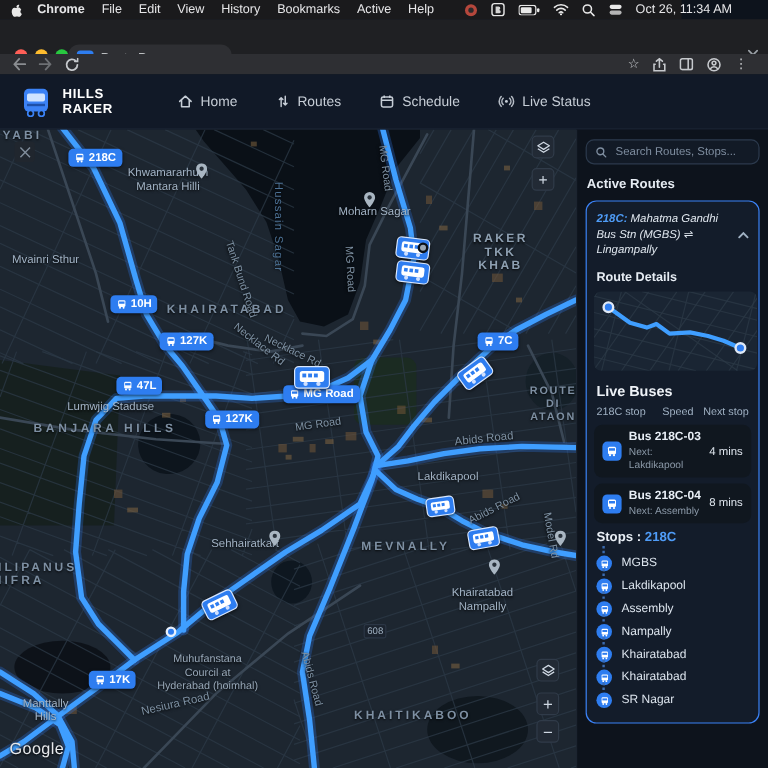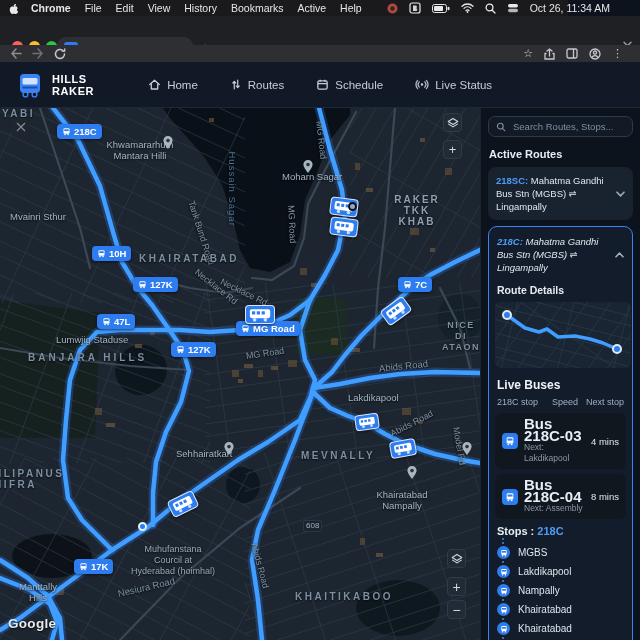--- a/index.html
+++ b/index.html
@@ -60,21 +60,21 @@
   .two{text-align:center;line-height:11px;position:absolute;text-shadow:0 1px 2px rgba(0,0,0,.85);}
   .two span{display:block;}
 
   .badge{position:absolute;display:flex;align-items:center;gap:3px;background:#2e7df0;border-radius:4px;padding:2px 5px;color:#fff;font-size:9.5px;font-weight:bold;box-shadow:0 1px 3px rgba(0,0,0,.6);white-space:nowrap;}
   .veh{position:absolute;background:#2e7df0;border:1px solid rgba(235,243,255,.9);border-radius:4px;padding:1px 2px;display:flex;align-items:center;box-shadow:0 1px 3px rgba(0,0,0,.6);}
   .pin{position:absolute;}
   .mkr{position:absolute;border-radius:50%;}
 
   .mapbtn{position:absolute;width:19px;height:19px;background:#222a35;border:1px solid #303b49;border-radius:4px;color:#cfd8e3;display:flex;align-items:center;justify-content:center;font-size:13px;}
   #chip608{position:absolute;font-size:8px;color:#9fb0c0;background:#1b232e;border:1px solid #2b3645;border-radius:2px;padding:0 2px;line-height:10px;}
-  #gl{position:absolute;left:8px;top:508px;color:#e8eaed;font-size:13.5px;letter-spacing:.3px;text-shadow:0 1px 2px #000;font-weight:bold;}
+  #gl{position:absolute;left:8px;top:508px;color:#e8eaed;font-size:13.5px;letter-spacing:.3px;text-shadow:0 1px 2px #000;}
   #attr{position:absolute;left:253px;top:520px;width:227px;height:12px;display:flex;font-size:7.5px;color:#b9c2cc;}
   #attr .a1{background:rgba(15,18,24,.88);padding:1px 5px;white-space:nowrap;}
   #attr .a2{background:rgba(28,33,41,.92);padding:1px 6px;margin-left:2px;white-space:nowrap;}
   #mapchip{position:absolute;left:12px;top:10px;width:17px;height:17px;background:#20262e;border-radius:3px;display:flex;align-items:center;justify-content:center;}
 
   
   #sidebar{position:absolute;left:480px;top:108px;width:160px;height:532px;background:#0d131c;border-left:1px solid #1c2430;padding:8px 7px;color:#dfe6ee;}
   #sb-search{display:flex;align-items:center;gap:5px;height:21px;border:1px solid #2c3a4d;background:#121a26;border-radius:7px;padding:0 7px;margin-bottom:11px;}
   #sb-search input{background:transparent;border:0;outline:0;color:#c7d2de;font-size:9.5px;width:110px;}
   #sb-search input::placeholder{color:#7f8ea0;}
@@ -87,21 +87,21 @@
   #card2 .hdr{display:flex;align-items:center;padding:1px 2px 8px;font-style:italic;}
   #card2 .hdr .txt{flex:1;font-size:9.5px;line-height:13px;}
   .sub-h{font-size:10.5px;font-weight:bold;color:#e6ecf3;margin:2px 2px 6px;}
   #minimap{position:relative;width:136px;height:66px;background:#1a2533;border-radius:6px;overflow:hidden;margin:0 0 10px;}
   #lb-title{font-size:12px;font-weight:bold;color:#eef2f7;margin:2px 2px 5px;}
   #lb-cols{display:flex;font-size:9px;color:#9fb0c2;margin:0 2px 6px;}
   #lb-cols .f{flex:1;}
   #lb-cols .c2{margin-right:8px;}
   .buscard{background:#10171f;border-radius:7px;padding:5px 7px;display:flex;align-items:center;margin-bottom:5px;}
   .buscard .bic{flex:none;width:16px;height:16px;background:#2e7df0;border-radius:4px;display:flex;align-items:center;justify-content:center;margin-right:6px;}
-  .buscard .bt1{font-size:15px;font-weight:bold;color:#e8eef5;line-height:12px;}
+  .buscard .bt1{font-size:10px;font-weight:bold;color:#e8eef5;line-height:12px;}
   .buscard .bt2{font-size:8.5px;color:#8b99a8;line-height:11px;}
   .buscard .eta{margin-left:auto;font-size:9.5px;color:#dfe6ee;white-space:nowrap;}
   #stops-h{font-size:11px;font-weight:bold;margin:6px 2px 6px;color:#e8eef5;}
   #stops-h .rt{color:#4f9cf7;}
   .stop{position:relative;display:flex;align-items:center;height:19px;padding-left:2px;}
   .stop .sic{flex:none;width:13px;height:13px;border-radius:50%;background:#2e7df0;display:flex;align-items:center;justify-content:center;margin-right:8px;}
   .stop span{font-size:10px;color:#dce4ed;}
   .stop:not(:first-child)::before{content:"";position:absolute;left:7px;top:-5px;height:6px;border-left:2px dotted #3b6bb0;}
   svg{display:block;}
 </style>
@@ -377,21 +377,21 @@
     <span class="ml road" style="left:291px;top:92px;transform:rotate(87deg)">MG Road</span>
     <span class="ml road" style="left:246px;top:243px;transform:rotate(-8deg)">MG Road</span>
     <span class="ml area" style="left:28px;top:244px;letter-spacing:3px">BANJARA HILLS</span>
     <span class="ml poi" style="left:56px;top:226px">Lumwjig Staduse</span>
     <span class="ml road" style="left:379px;top:255px;transform:rotate(-6deg);font-size:9.5px">Abids Road</span>
     <span class="ml poi" style="left:348px;top:284px">Lakdikapool</span>
     <span class="ml road" style="left:391px;top:321px;transform:rotate(-27deg)">Abids Road</span>
     <span class="ml road" style="left:254px;top:430px;transform:rotate(75deg)">Abids Road</span>
     <span class="ml road" style="left:456px;top:314px;transform:rotate(80deg)">Model Rd</span>
     <div class="two area" style="left:440px;top:212px;width:42px;font-size:9px;letter-spacing:1.5px">
-        <span>NICE DI</span>
+        <span>ROUTE DI</span>
         <span>ATAON</span>
       </div>
     <span class="ml poi" style="left:176px;top:340px">Sehhairatkart</span>
     <span class="ml area" style="left:301px;top:342px">MEVNALLY</span>
     <div class="two poi" style="left:372px;top:381px;width:60px;font-size:9.5px">
         <span>Khairatabad</span>
         <span>Nampally</span>
       </div>
     <span class="ml area" style="left:295px;top:483px">KHAITIKABOO</span>
     <div class="two area" style="left:-6px;top:360px;width:60px;font-size:10px;text-align:left">
@@ -615,28 +615,20 @@
   <div id="sidebar">
     <div id="sb-search">
       <svg width="10" height="10" viewBox="0 0 14 14" fill="none" stroke="#7f8ea0" stroke-width="1.6" stroke-linecap="round">
           <circle cx="6" cy="5.8" r="4"></circle>
           <path d="M9 8.8l3.3 3.4"></path>
         </svg>
       <input placeholder="Search Routes, Stops..." style="">
     </div>
     <div class="sb-h">Active Routes</div>
 
-    <div class="rcard">
-      <span class="txt"><span class="rcode">218SC:</span><span> Mahatma Gandhi Bus Stn (MGBS) ⇌ Lingampally</span></span>
-      <span class="chev">
-          <svg width="9" height="6" viewBox="0 0 9 6" fill="none" stroke="#9fb0c2" stroke-width="1.6" stroke-linecap="round">
-            <path d="M1 1.2 4.5 4.8 8 1.2"></path>
-          </svg>
-        </span>
-    </div>
 
     <div id="card2">
       <div class="hdr">
         <span class="txt"><span class="rcode">218C:</span><span> Mahatma Gandhi Bus Stn (MGBS) ⇌ Lingampally</span></span>
         <span class="chev">
             <svg width="9" height="6" viewBox="0 0 9 6" fill="none" stroke="#9fb0c2" stroke-width="1.6" stroke-linecap="round">
               <path d="M1 4.8 4.5 1.2 8 4.8"></path>
             </svg>
           </span>
       </div>
@@ -718,20 +710,31 @@
         </div>
       <div class="stop">
           <span class="sic">
             <svg width="8" height="8" viewBox="0 0 12 12">
               <rect x="2" y="1.5" width="8" height="7.5" rx="1.5" fill="#fff"></rect>
               <rect x="3" y="3" width="6" height="2.5" fill="#2e7df0"></rect>
               <circle cx="4" cy="10" r="1.1" fill="#fff"></circle>
               <circle cx="8" cy="10" r="1.1" fill="#fff"></circle>
             </svg>
           </span>
+          <span>Assembly</span>
+        </div>
+      <div class="stop">
+          <span class="sic">
+            <svg width="8" height="8" viewBox="0 0 12 12">
+              <rect x="2" y="1.5" width="8" height="7.5" rx="1.5" fill="#fff"></rect>
+              <rect x="3" y="3" width="6" height="2.5" fill="#2e7df0"></rect>
+              <circle cx="4" cy="10" r="1.1" fill="#fff"></circle>
+              <circle cx="8" cy="10" r="1.1" fill="#fff"></circle>
+            </svg>
+          </span>
           <span>Nampally</span>
         </div>
       <div class="stop">
           <span class="sic">
             <svg width="8" height="8" viewBox="0 0 12 12">
               <rect x="2" y="1.5" width="8" height="7.5" rx="1.5" fill="#fff"></rect>
               <rect x="3" y="3" width="6" height="2.5" fill="#2e7df0"></rect>
               <circle cx="4" cy="10" r="1.1" fill="#fff"></circle>
               <circle cx="8" cy="10" r="1.1" fill="#fff"></circle>
             </svg>

